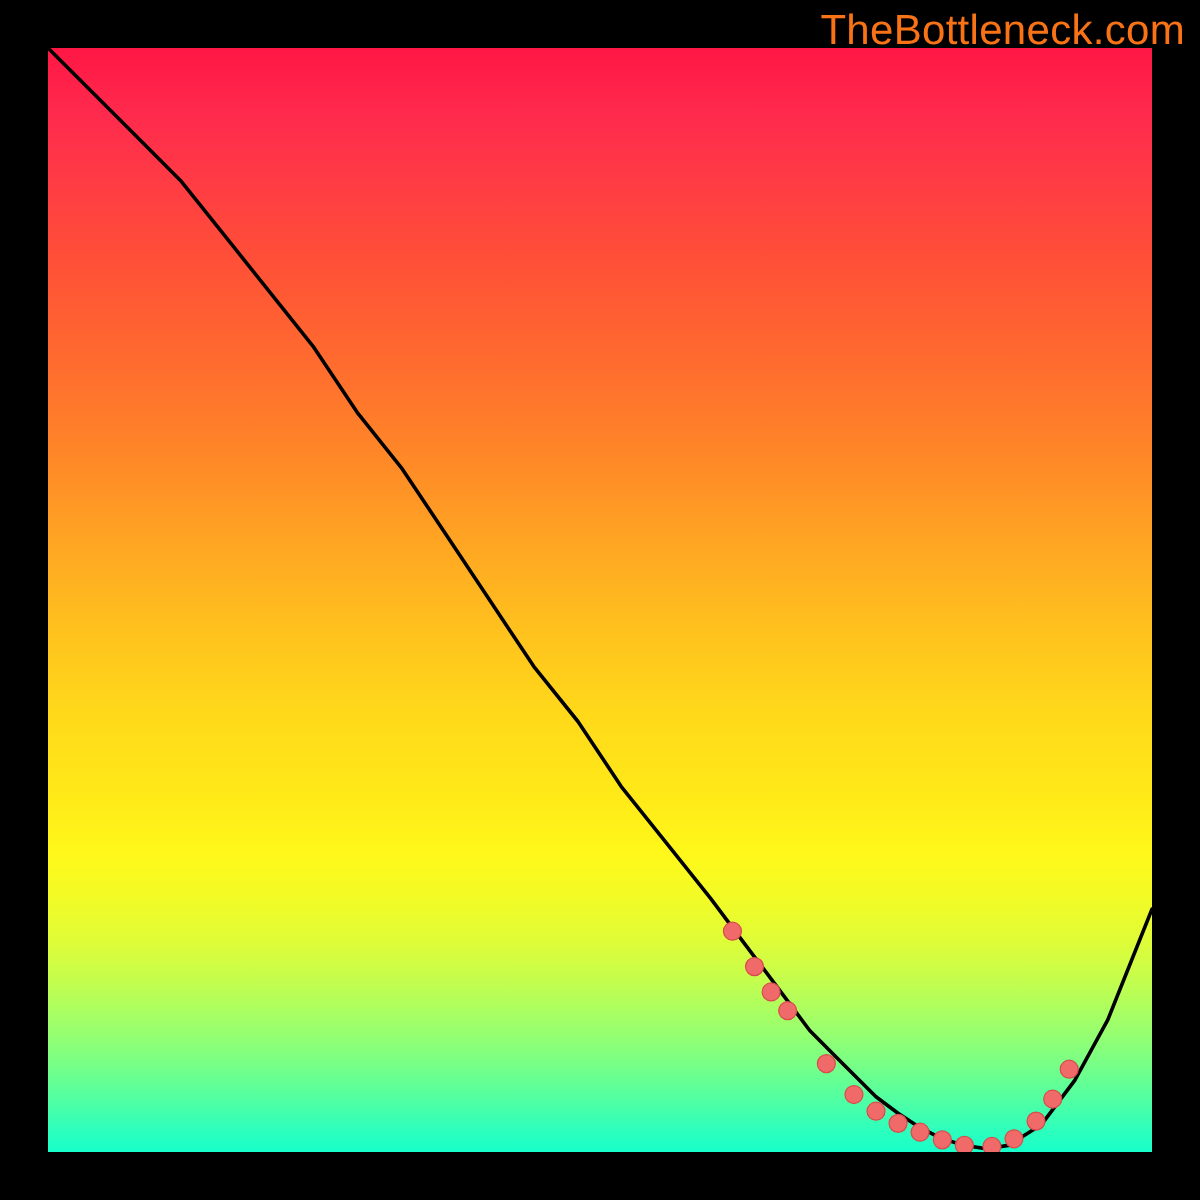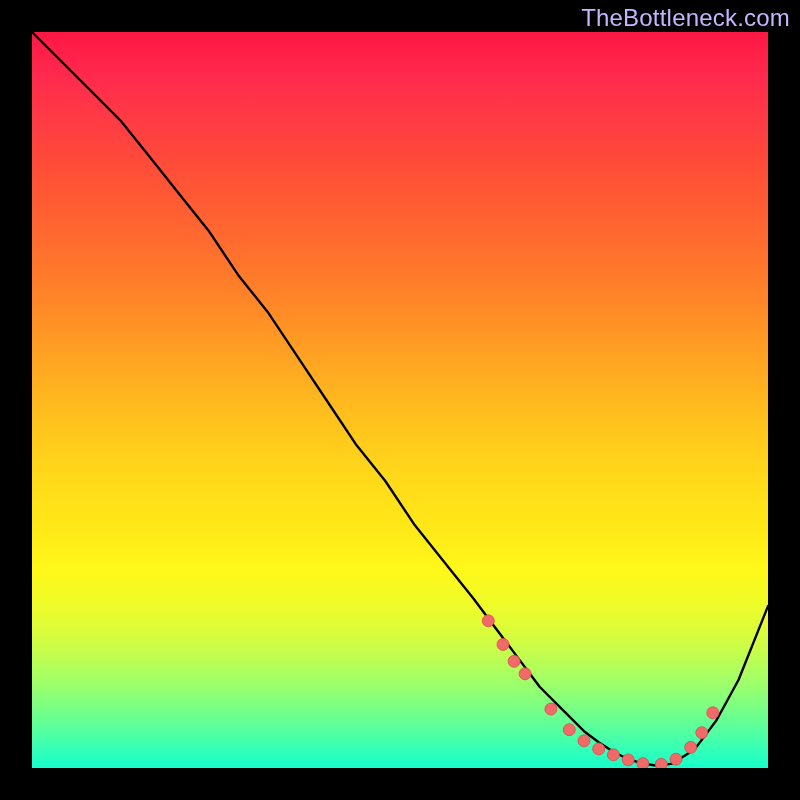--- a/index.html
+++ b/index.html
@@ -14,22 +14,22 @@
   .frame {
     position: relative;
     width: 800px;
     height: 800px;
     background: #000;
   }
   .watermark {
     position: absolute;
     top: 4px;
     right: 10px;
-    color: #c4b5fd;
-    font-size: 24px;
+    color: #f97316;
+    font-size: 28px;
     font-weight: 400;
     letter-spacing: 0.2px;
     z-index: 5;
   }
   .plot {
     position: absolute;
     
     left: 32px;
     top: 32px;
     width: 736px;

